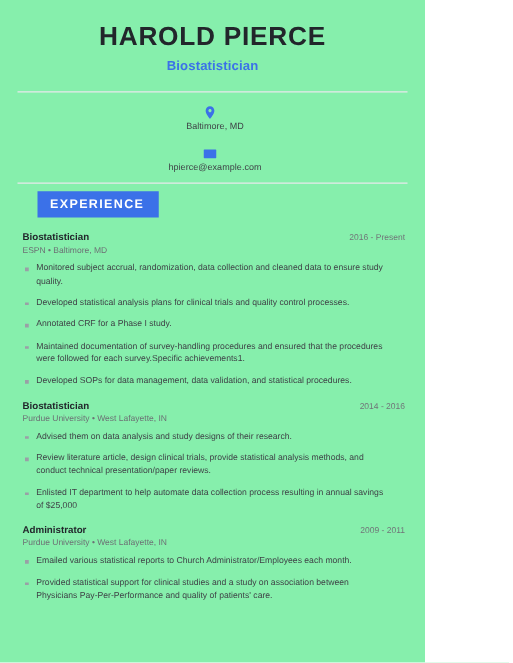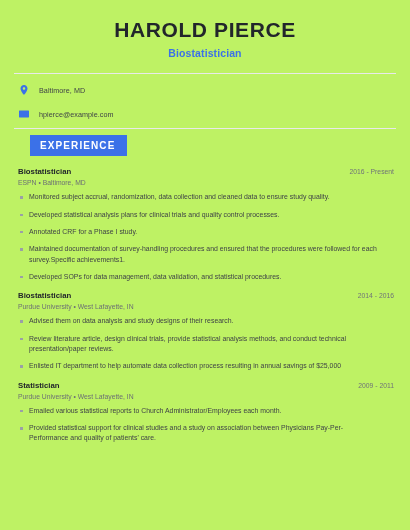--- a/index.html
+++ b/index.html
@@ -10,25 +10,25 @@
   body {
     width: 410px;
     height: 530px;
     overflow: hidden;
     font-family: "Liberation Sans", sans-serif;
     color: #2f3337;
     -webkit-font-smoothing: antialiased;
   }
 
   .resume {
-    width: 410px;
+    width: 340px;
     min-height: 530px;
     box-sizing: border-box;
     padding: 0 14px;
-    background: #bef264;
+    background: #86efac;
   }
 
   
   .header {
     text-align: center;
     padding: 18px 0 14px 0;
   }
   .full-name {
     font-size: 21px;
     font-weight: bold;
@@ -52,20 +52,21 @@
   }
 
   
   .contact {
     padding: 10px 0 8px 4px;
   }
   .contact-row {
     display: flex;
     align-items: center;
     margin-bottom: 9px;
+    flex-direction: column;
   }
   .contact-row:last-child { margin-bottom: 0; margin-top: 12px; }
   .ic {
     width: 12px;
     height: 12px;
     flex: 0 0 12px;
     margin-right: 9px;
     display: flex;
     align-items: center;
     justify-content: center;
@@ -222,21 +223,21 @@
         <div class="exp-org">Purdue University • West Lafayette, IN</div>
         <ul class="bullets">
           <li>Advised them on data analysis and study designs of their research.</li>
           <li>Review literature article, design clinical trials, provide statistical analysis methods, and conduct technical presentation/paper reviews.</li>
           <li>Enlisted IT department to help automate data collection process resulting in annual savings of $25,000</li>
         </ul>
       </div>
 
       <div class="exp-item">
         <div class="exp-head">
-          <span class="exp-role">Statistician</span>
+          <span class="exp-role">Administrator</span>
           <span class="exp-dates">2009 - 2011</span>
         </div>
         <div class="exp-org">Purdue University • West Lafayette, IN</div>
         <ul class="bullets">
           <li>Emailed various statistical reports to Church Administrator/Employees each month.</li>
           <li>Provided statistical support for clinical studies and a study on association between Physicians Pay-Per-Performance and quality of patients' care.</li>
         </ul>
       </div>
 
     </div>

